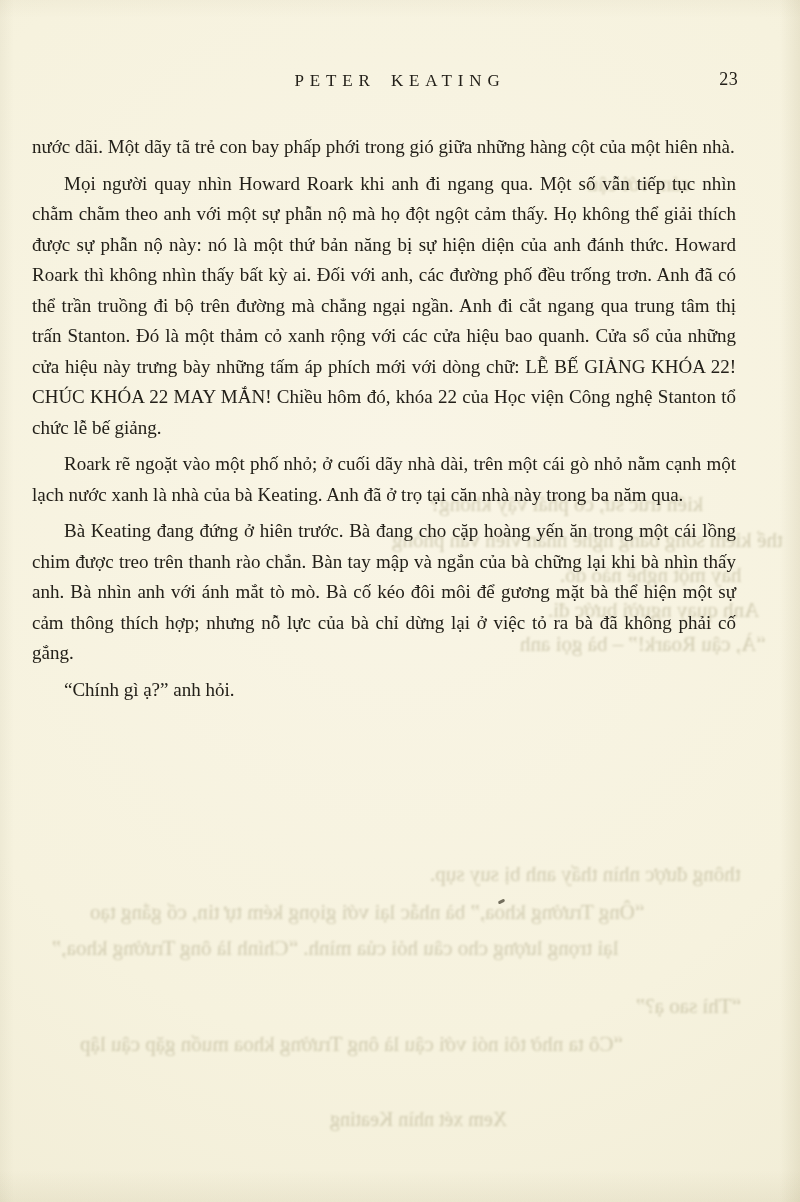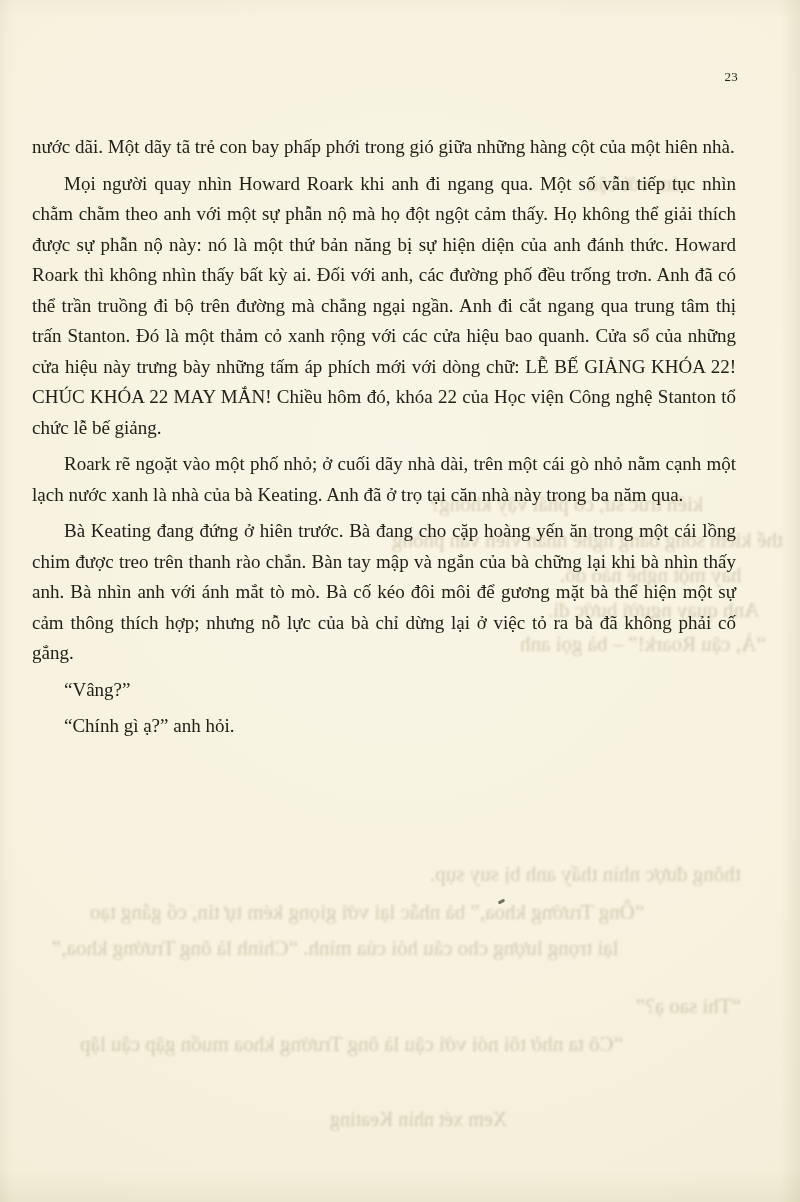--- a/index.html
+++ b/index.html
@@ -30,21 +30,21 @@
     text-align: center;
     font-size: 17px;
     letter-spacing: 0.345em;
     word-spacing: 0.30em;
     color: var(--ink);
   }
   .page-number {
     position: absolute;
     top: -2px;
     right: 62px;
-    font-size: 13px;
+    font-size: 18px;
     letter-spacing: 0.02em;
     color: var(--ink);
   }
   .body-text {
     position: absolute;
     top: 132px;
     left: 32px;
     width: 704px;
     font-size: 19px;
     line-height: 30.5px;
@@ -93,27 +93,27 @@
       <div class="bleed-frag" style="left: 520px; top: 632px; font-size: 21px;">“À, cậu Roark!” – bà gọi anh</div>
       <div class="bleed-frag" style="left: 430px; top: 862px; font-size: 21px;">thông được nhìn thấy anh bị suy sụp.</div>
       <div class="bleed-frag" style="left: 90px; top: 900px; font-size: 21px;">“Ông Trưởng khoa,” bà nhắc lại với giọng kém tự tin, cố gắng tạo</div>
       <div class="bleed-frag" style="left: 52px; top: 936px; font-size: 21px;">lại trọng lượng cho câu hỏi của mình. “Chính là ông Trưởng khoa,”</div>
       <div class="bleed-frag" style="left: 636px; top: 994px; font-size: 21px;">“Thì sao ạ?”</div>
       <div class="bleed-frag" style="left: 80px; top: 1032px; font-size: 21px;">“Cô ta nhờ tôi nói với cậu là ông Trưởng khoa muốn gặp cậu lập</div>
       <div class="bleed-frag" style="left: 330px; top: 1108px; font-size: 20px;">Xem xét nhìn Keating</div>
     </div>
 
   <header class="running-head">
+    <div class="head-title">PETER KEATING</div>
     <div class="page-number">23</div>
   </header>
 
   <main class="body-text">
       <p class="para">nước dãi. Một dãy tã trẻ con bay phấp phới trong gió giữa những hàng cột của một hiên nhà.</p>
       <p class="para indent">Mọi người quay nhìn Howard Roark khi anh đi ngang qua. Một số vẫn tiếp tục nhìn chằm chằm theo anh với một sự phẫn nộ mà họ đột ngột cảm thấy. Họ không thể giải thích được sự phẫn nộ này: nó là một thứ bản năng bị sự hiện diện của anh đánh thức. Howard Roark thì không nhìn thấy bất kỳ ai. Đối với anh, các đường phố đều trống trơn. Anh đã có thể trần truồng đi bộ trên đường mà chẳng ngại ngần. Anh đi cắt ngang qua trung tâm thị trấn Stanton. Đó là một thảm cỏ xanh rộng với các cửa hiệu bao quanh. Cửa sổ của những cửa hiệu này trưng bày những tấm áp phích mới với dòng chữ: LỄ BẾ GIẢNG KHÓA 22! CHÚC KHÓA 22 MAY MẮN! Chiều hôm đó, khóa 22 của Học viện Công nghệ Stanton tổ chức lễ bế giảng.</p>
       <p class="para indent">Roark rẽ ngoặt vào một phố nhỏ; ở cuối dãy nhà dài, trên một cái gò nhỏ nằm cạnh một lạch nước xanh là nhà của bà Keating. Anh đã ở trọ tại căn nhà này trong ba năm qua.</p>
       <p class="para indent">Bà Keating đang đứng ở hiên trước. Bà đang cho cặp hoàng yến ăn trong một cái lồng chim được treo trên thanh rào chắn. Bàn tay mập và ngắn của bà chững lại khi bà nhìn thấy anh. Bà nhìn anh với ánh mắt tò mò. Bà cố kéo đôi môi để gương mặt bà thể hiện một sự cảm thông thích hợp; nhưng nỗ lực của bà chỉ dừng lại ở việc tỏ ra bà đã không phải cố gắng.</p>
-      <p class="para indent">“Vâng?”</p>
       <p class="para indent">“Chính gì ạ?” anh hỏi.</p>
     </main>
 
   <div class="ink-speck"></div>
 
 </div>
 
 </body></html>

